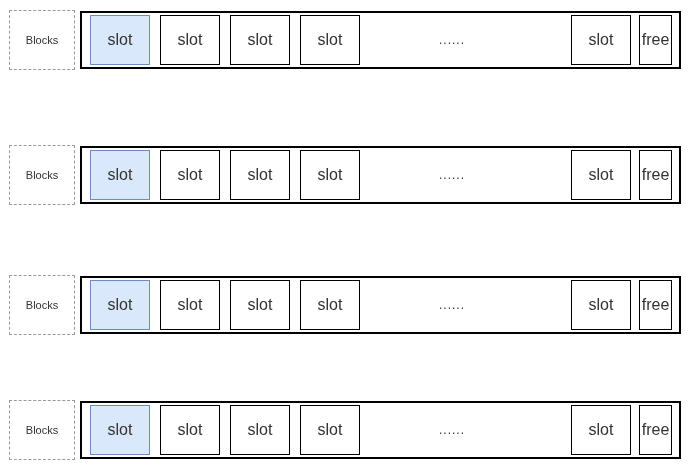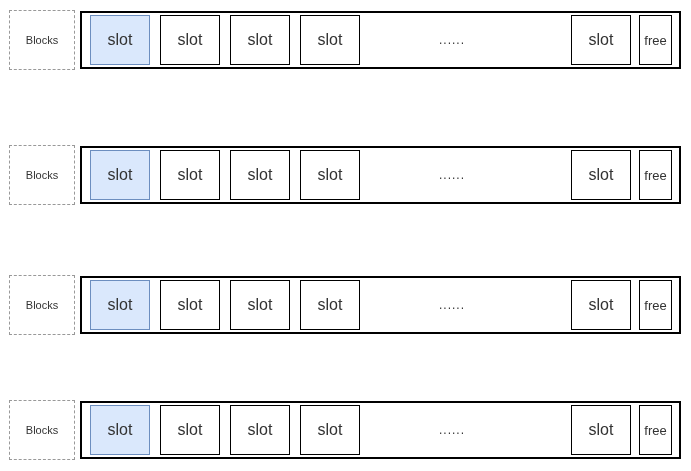--- a/index.html
+++ b/index.html
@@ -72,21 +72,21 @@
     letter-spacing: 1px;
     color: var(--text-color);
   }
   .free {
     position: absolute;
     left: 557px; top: 2px;
     width: 33px; height: 50px;
     border: 1px solid var(--box-border);
     background: var(--bg);
     display: flex; align-items: center; justify-content: center;
-    font-size: 13px;
+    font-size: 16px;
   }
 </style>
 </head>
 <body>
 
 <div class="canvas">
 
   <div class="row r0">
     <div class="blocks-label">Blocks</div>
     <div class="blocks-container">

